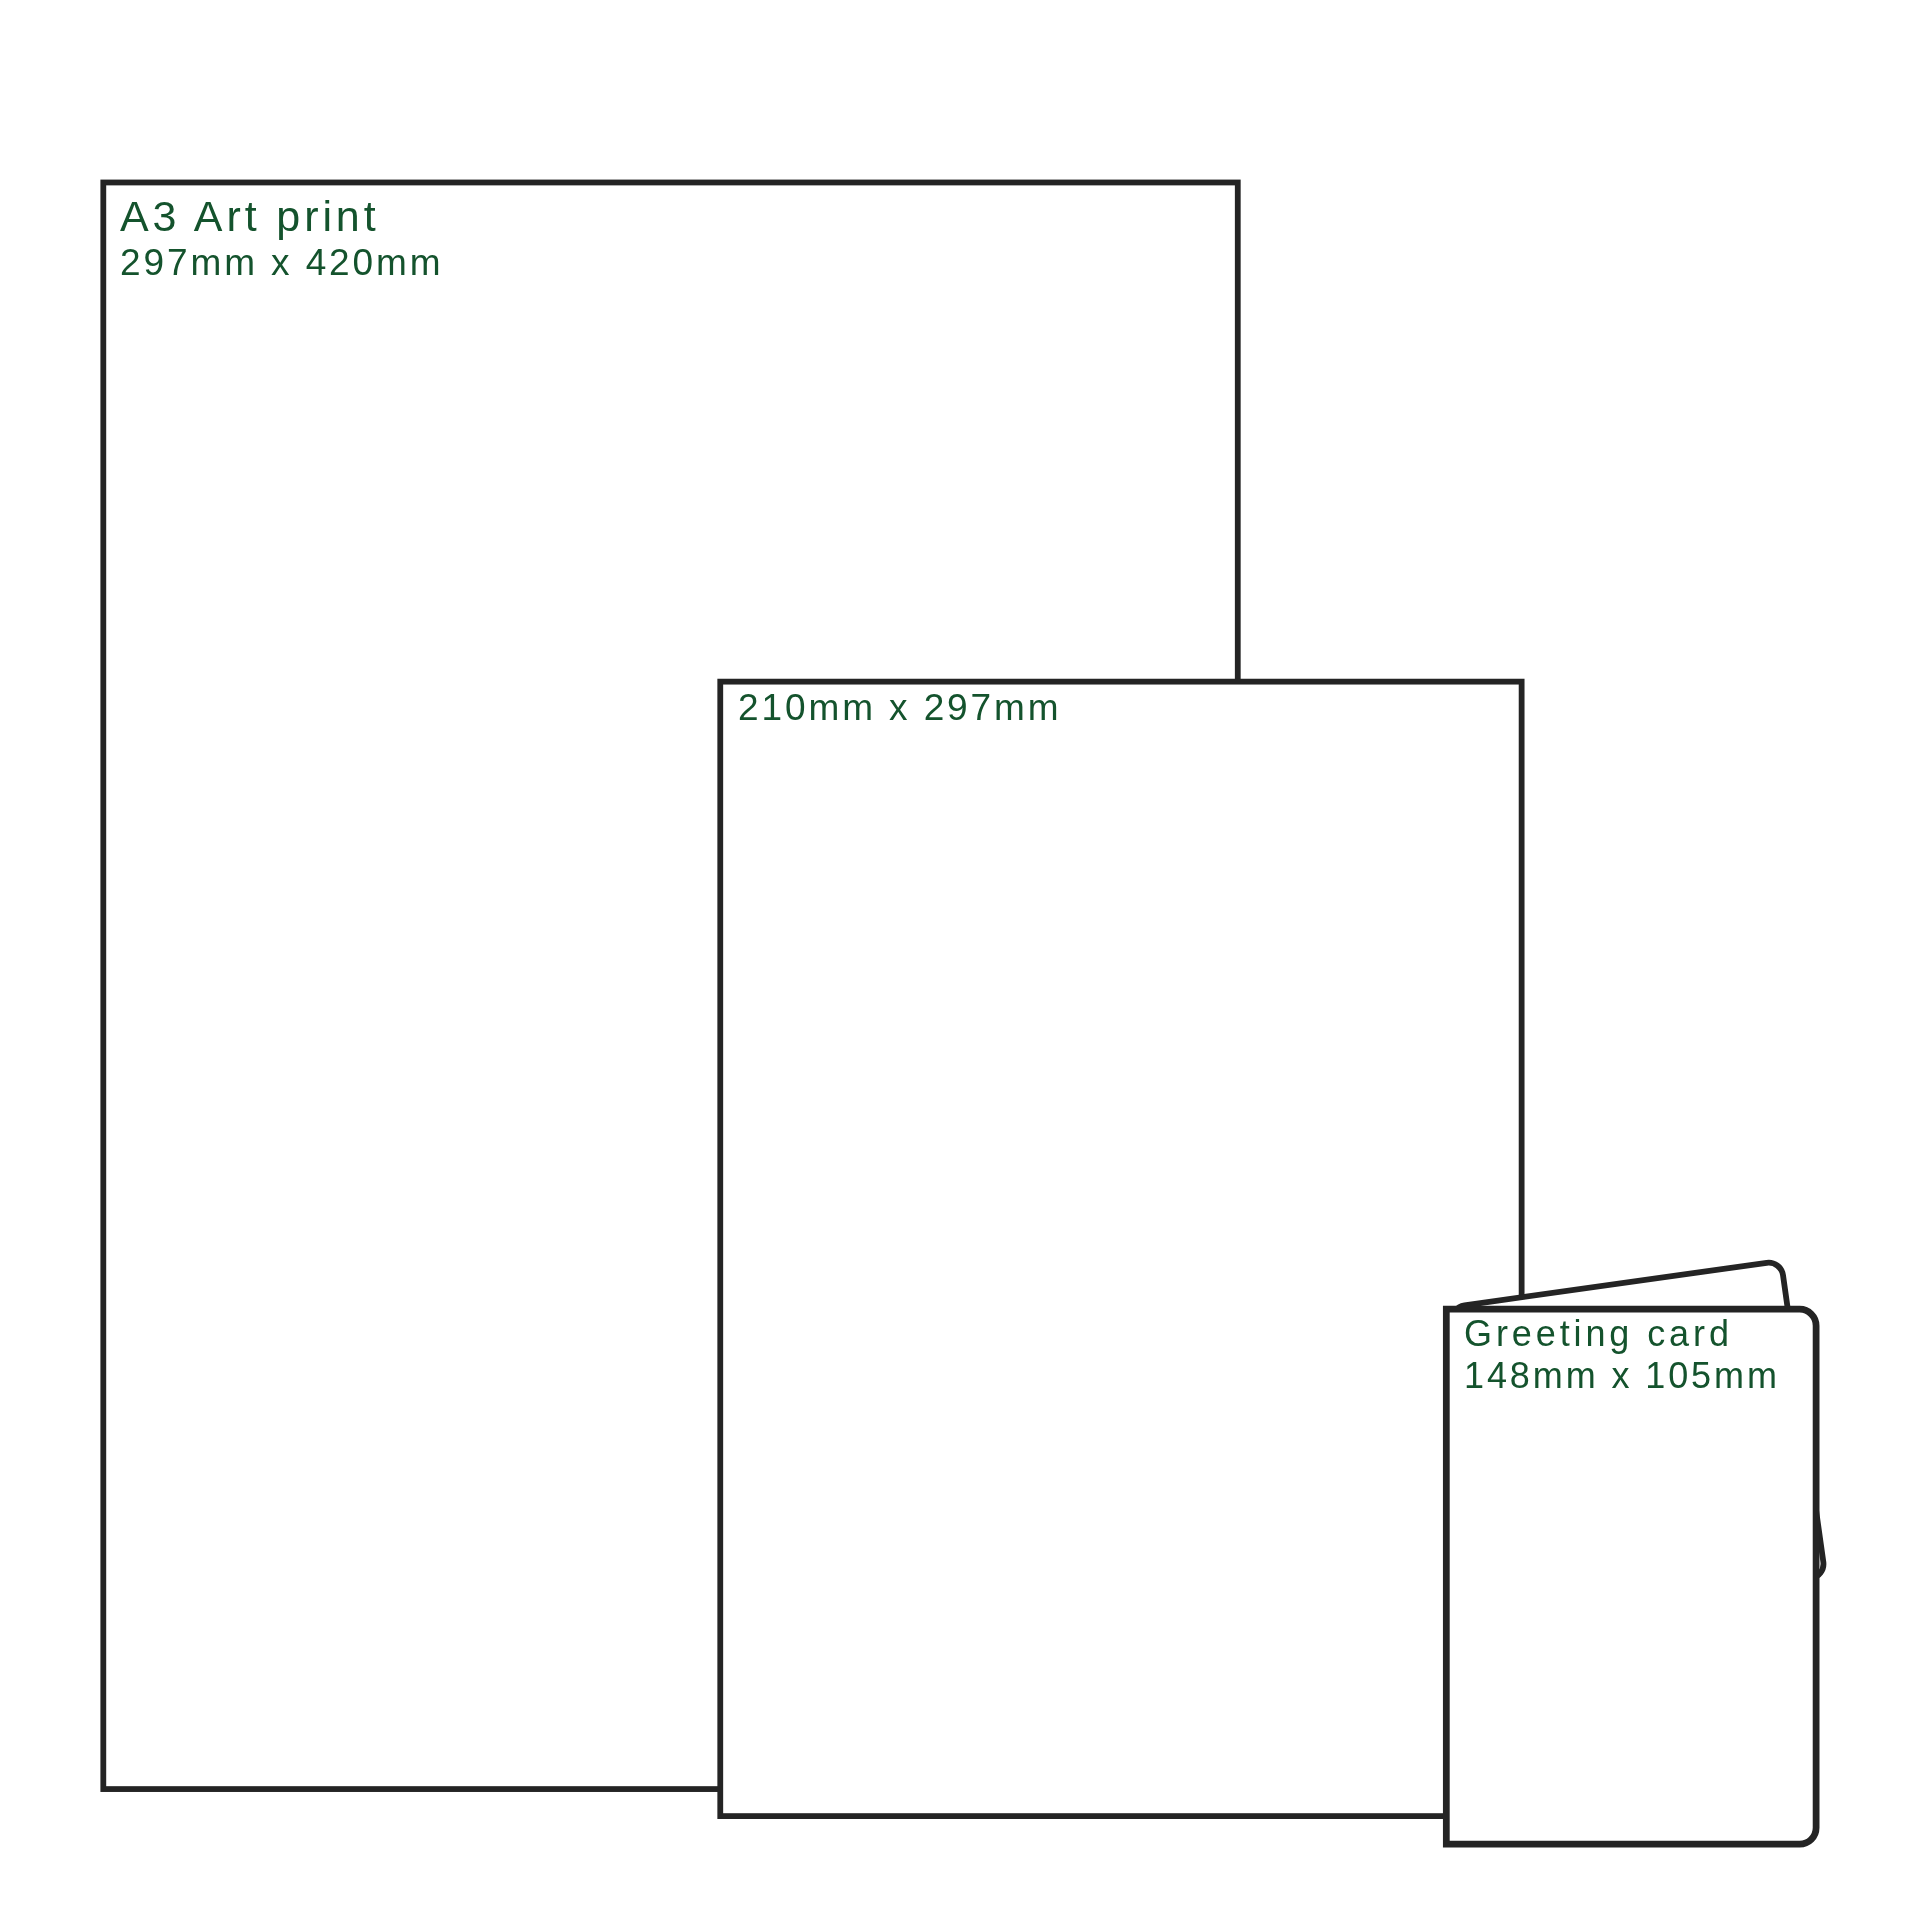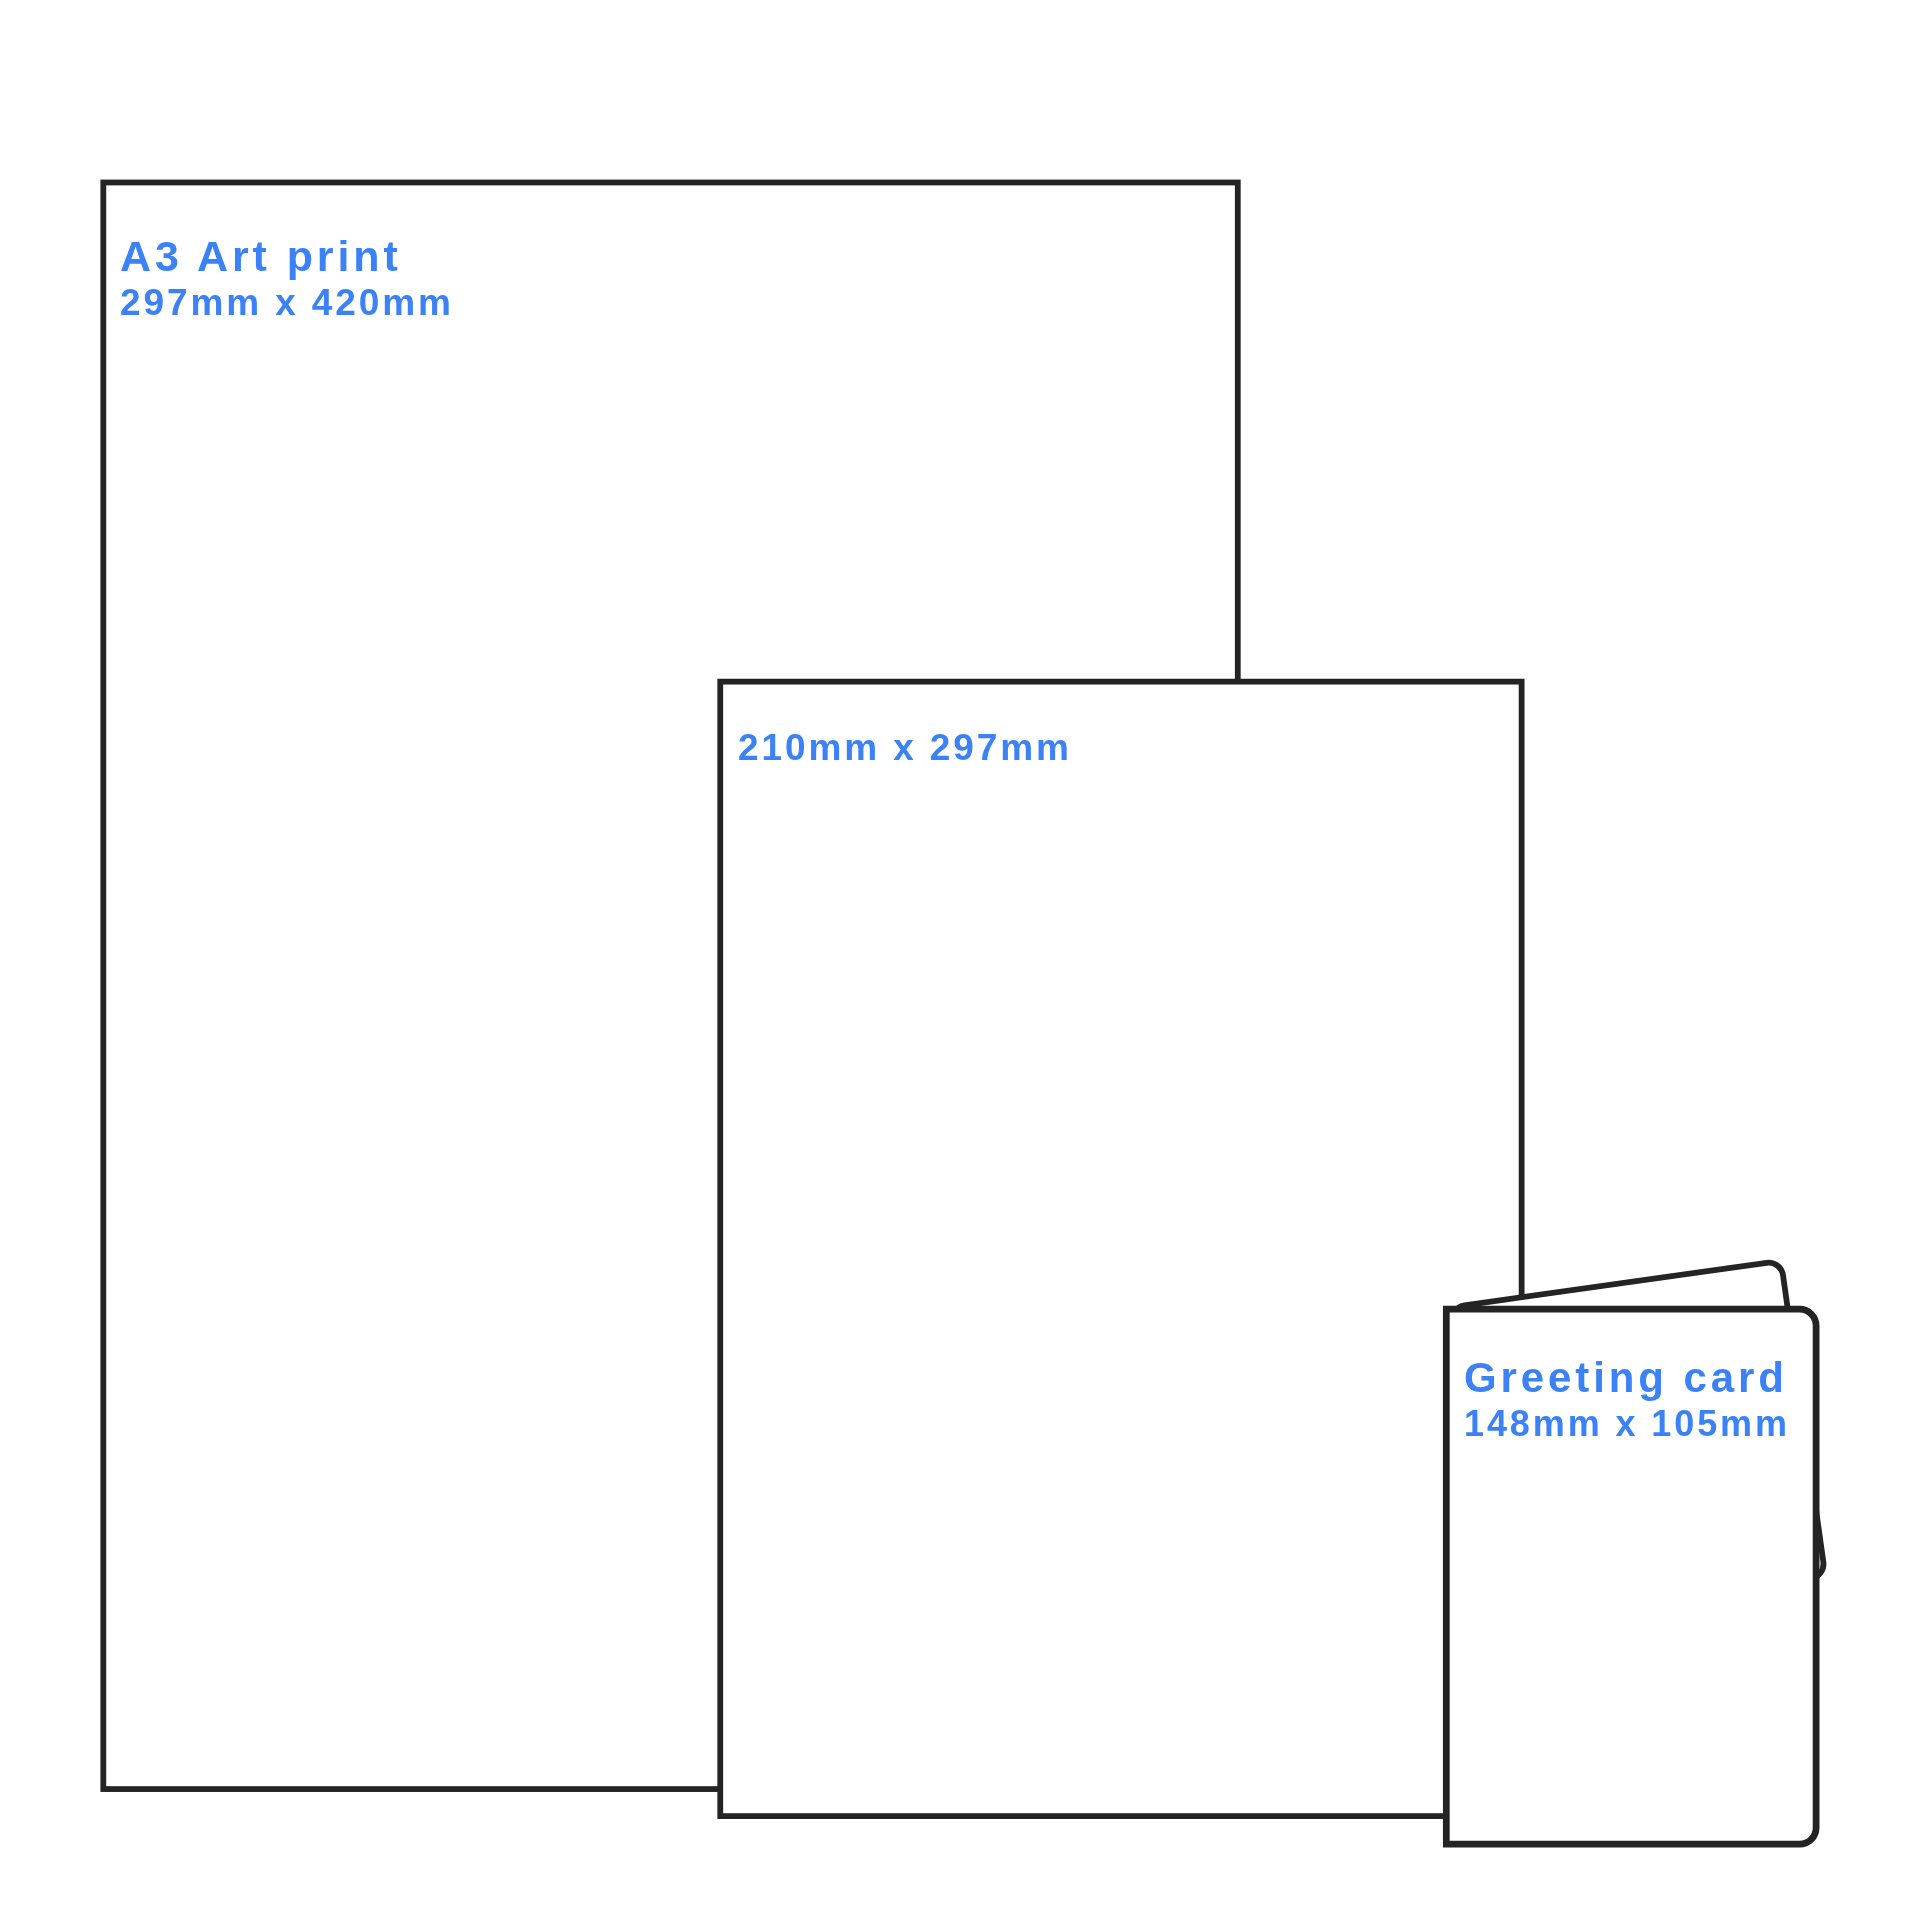--- a/index.html
+++ b/index.html
@@ -16,39 +16,38 @@
   }
   .shapes {
     position: absolute;
     left: 0;
     top: 0;
     width: 1931px;
     height: 1931px;
   }
   .size-label {
     position: absolute;
-    color: #3b82f6;
-    font-weight: 700;
+    color: #14532d;
+    font-weight: 400;
     white-space: nowrap;
-    margin-top: 40px;
   }
   .size-label .title {
     font-size: 43px;
     letter-spacing: 3.9px;
     line-height: 1.18;
   }
   .size-label .dims {
     font-size: 37px;
     letter-spacing: 2.9px;
     line-height: 1.16;
   }
   .label-a3 { left: 120px; top: 191px; }
   .label-a4 { left: 738px; top: 687px; }
   .label-card { left: 1464px; top: 1313px; }
-  .label-card .title { font-size: 42px; letter-spacing: 3.9px; }
+  .label-card .title { font-size: 36px; letter-spacing: 3.9px; }
   .label-card .dims { font-size: 36px; letter-spacing: 2.9px; }
 </style>
 </head>
 <body>
 
 <div class="canvas">
 
   <svg class="shapes" viewBox="0 0 2000 2000" xmlns="http://www.w3.org/2000/svg">
 
     <rect x="107" y="189" width="1175" height="1664" fill="#ffffff" stroke="#242424" stroke-width="6"></rect>

